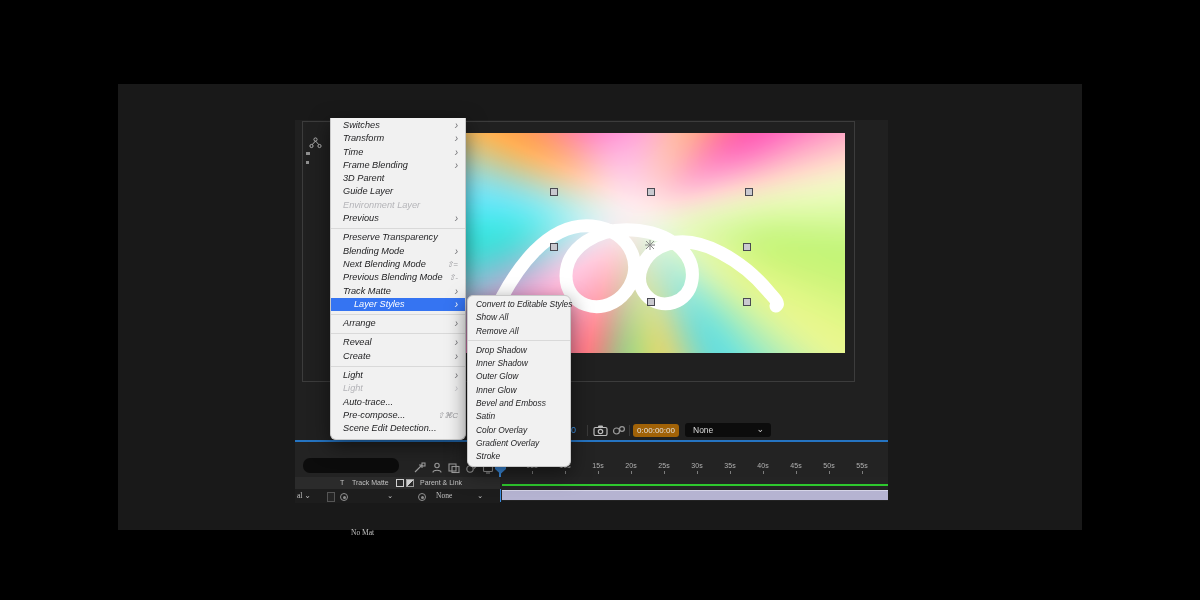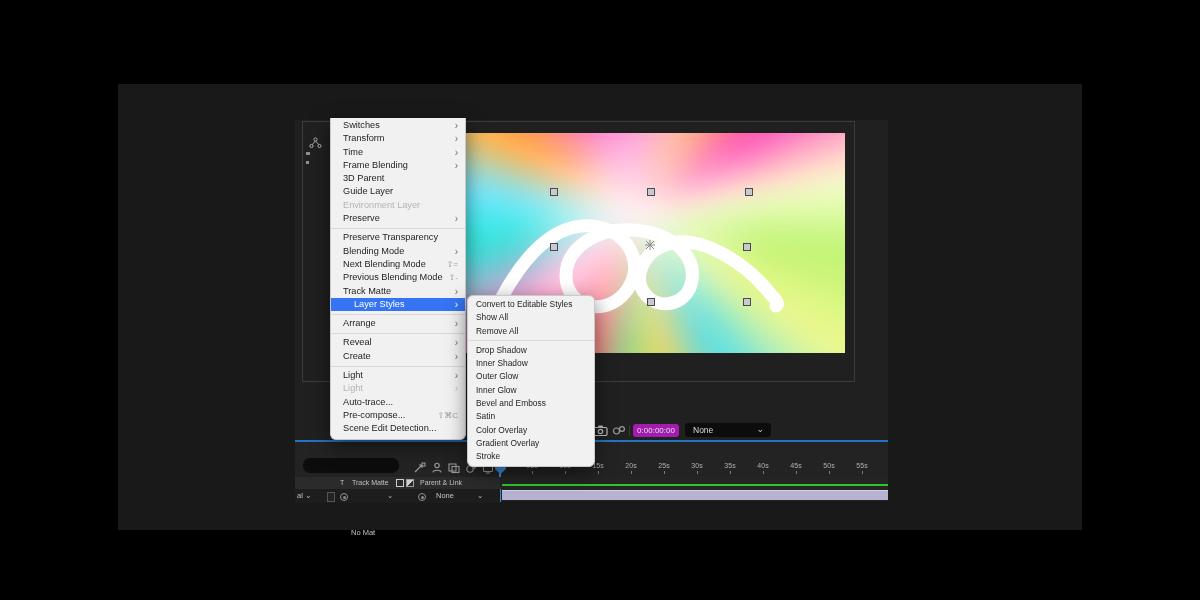--- a/index.html
+++ b/index.html
@@ -25,21 +25,21 @@
         #ffd36e 330deg, #7fe0a2 345deg, #ff4d62 360deg);}
   .scribble{position:absolute;left:0;top:0;}
   .handle{position:absolute;width:6px;height:6px;background:#c9c9cf;border:1px solid #4a4a52;}
 
   
   .tickmark{position:absolute;background:#8f8f8f;}
 
   
   .tb-text{position:absolute;color:#d8d8d8;font-size:8px;line-height:11px;}
   .tb-div{position:absolute;width:1px;height:11px;background:#3a3a3a;}
-  .timecode{left:633px;top:424px;width:46px;height:13px;background:#a21caf;border-radius:3px;
+  .timecode{left:633px;top:424px;width:46px;height:13px;background:#a16207;border-radius:3px;
             color:#e2e2e2;font-size:8px;line-height:13px;text-align:center;}
   .dd-none{left:685px;top:423px;width:86px;height:14px;background:#0c0c0c;border-radius:3px;color:#dcdcdc;}
   .dd-none .lbl{position:absolute;left:8px;top:0;font-size:8.5px;line-height:14px;}
   .dd-none .chev{position:absolute;right:7px;top:-1px;font-size:9px;line-height:14px;color:#cfcfcf;}
   .zoom-frag{left:571px;top:425px;color:#3f9bf5;font-size:9px;line-height:11px;}
 
   
   .timeline{left:295px;top:440px;width:593px;height:61px;background:#232323;border-top:2px solid #2574c2;box-sizing:border-box;}
   .tl-search{position:absolute;left:8px;top:16px;width:96px;height:15px;background:#0c0c0c;border-radius:7px;}
   .tl-icon{position:absolute;top:20px;width:12px;height:12px;color:#9a9a9a;}
@@ -50,35 +50,35 @@
   .playhead{position:absolute;left:200px;top:21px;width:11px;height:11px;background:#3b8de0;
     clip-path:polygon(0 0,100% 0,100% 55%,50% 100%,0 55%);}
   .ph-line{position:absolute;left:204px;top:31px;width:2px;height:29px;background:#3b8de0;}
   .hdr-left{position:absolute;left:0;top:35px;width:205px;height:12px;background:#2b2b2b;}
   .hdr-left .txt{position:absolute;top:0;color:#c0c0c0;font-size:7px;line-height:12px;}
   .sq1{position:absolute;left:101px;top:2px;width:6px;height:6px;border:1px solid #cfcfcf;background:#2b2b2b;}
   .sq2{position:absolute;left:111px;top:2px;width:6px;height:6px;border:1px solid #9f9f9f;
        background:linear-gradient(135deg,#cfcfcf 50%,#2b2b2b 50%);}
   .track-right{position:absolute;left:205px;top:35px;width:388px;height:12px;background:#242424;}
   .greenline{position:absolute;left:207px;top:42px;width:386px;height:2px;background:#2ec72e;}
-  .layer-left{position:absolute;left:0;top:47px;width:205px;height:14px;background:#1d1d1d;}
+  .layer-left{position:absolute;left:0;top:47px;width:205px;height:14px;background:#1d1d1d;font-family:Liberation Serif, serif;}
   .layer-left .txt{position:absolute;top:0;color:#c4c4c4;font-size:7.5px;line-height:14px;}
   .chev-s{color:#b5b5b5;font-size:8px;}
   .ring{position:absolute;top:4px;width:6px;height:6px;border:1px solid #8f8f8f;border-radius:50%;}
   .ring:after{content:"";position:absolute;left:1.5px;top:1.5px;width:3px;height:3px;border-radius:50%;background:#8f8f8f;}
   .mini-box{position:absolute;left:32px;top:3px;width:6px;height:8px;border:1px solid #555;background:#242424;}
   .lavender{position:absolute;left:207px;top:48px;width:386px;height:10px;background:#b5b3d1;
     border-top:1px solid #d6d5e8;box-sizing:border-box;}
 
   
   .menu{left:330px;top:118px;width:136px;background:#f1f1f1;border:1px solid #c9c9c9;border-top:none;
         border-radius:0 0 6px 6px;box-shadow:0 6px 20px rgba(0,0,0,.5);padding:1px 0 3px 0;z-index:20;box-sizing:border-box;}
-  .submenu{left:467px;top:295px;width:128px;background:#f1f1f1;border:1px solid #c9c9c9;
+  .submenu{left:467px;top:295px;width:104px;background:#f1f1f1;border:1px solid #c9c9c9;
         border-radius:6px;box-shadow:0 6px 20px rgba(0,0,0,.5);padding:2px 0;z-index:21;box-sizing:border-box;}
-  .mi{position:relative;height:13.3px;line-height:13.3px;padding-left:12px;font-size:9.2px;color:#1d1d1f;white-space:nowrap;}
+  .mi{position:relative;height:13.3px;line-height:13.3px;padding-left:12px;font-size:9.2px;color:#1d1d1f;white-space:nowrap;font-style:italic;}
   .submenu .mi{font-size:8.4px;padding-left:8px;}
   .mi.disabled{color:#b4b4b8;}
   .mi.hl{background:#3574f2;color:#fff;padding-left:23px;}
   .mi .arrow{position:absolute;right:7px;top:0;font-size:10px;color:#6f6f73;}
   .mi.hl .arrow{color:#fff;}
   .mi.disabled .arrow{color:#c4c4c8;}
   .mi .short{position:absolute;right:7px;top:0;font-size:8px;color:#9a9a9e;}
   .msep{height:1px;background:#d9d9d9;margin:2.5px 0;}
 
   svg{display:block;}
@@ -220,21 +220,21 @@
   </div>
 
   <div class="abs menu">
     <div class="mi"><span>Switches</span><span class="arrow">›</span></div>
     <div class="mi"><span>Transform</span><span class="arrow">›</span></div>
     <div class="mi"><span>Time</span><span class="arrow">›</span></div>
     <div class="mi"><span>Frame Blending</span><span class="arrow">›</span></div>
     <div class="mi"><span>3D Parent</span></div>
     <div class="mi"><span>Guide Layer</span></div>
     <div class="mi disabled"><span>Environment Layer</span></div>
-    <div class="mi"><span>Preserve</span><span class="arrow">›</span></div>
+    <div class="mi"><span>Previous</span><span class="arrow">›</span></div>
     <div class="msep"></div>
     <div class="mi"><span>Preserve Transparency</span></div>
     <div class="mi"><span>Blending Mode</span><span class="arrow">›</span></div>
     <div class="mi"><span>Next Blending Mode</span><span class="short">⇧=</span></div>
     <div class="mi"><span>Previous Blending Mode</span><span class="short">⇧-</span></div>
     <div class="mi"><span>Track Matte</span><span class="arrow">›</span></div>
     <div class="mi hl"><span>Layer Styles</span><span class="arrow">›</span></div>
     <div class="msep"></div>
     <div class="mi"><span>Arrange</span><span class="arrow">›</span></div>
     <div class="msep"></div>

